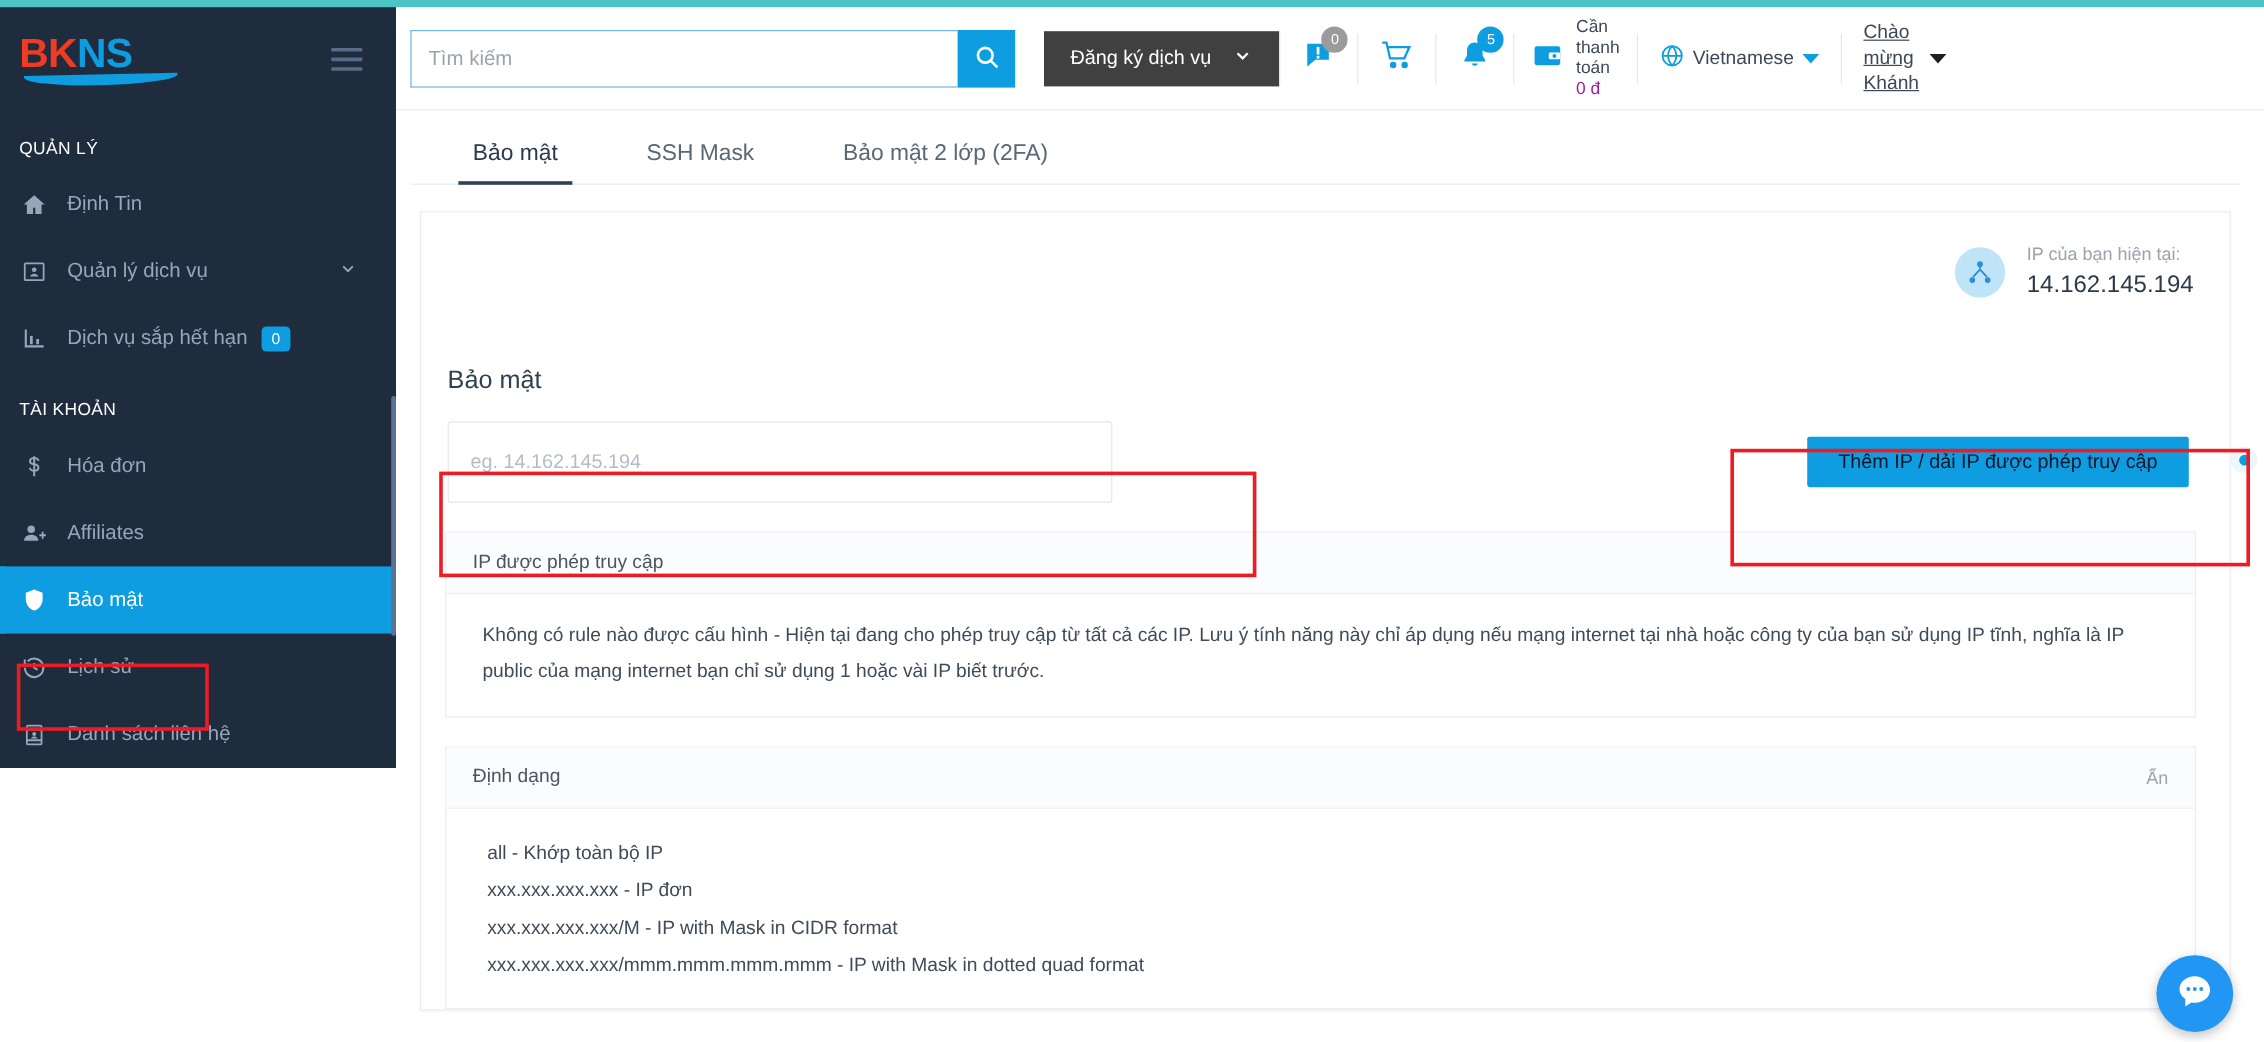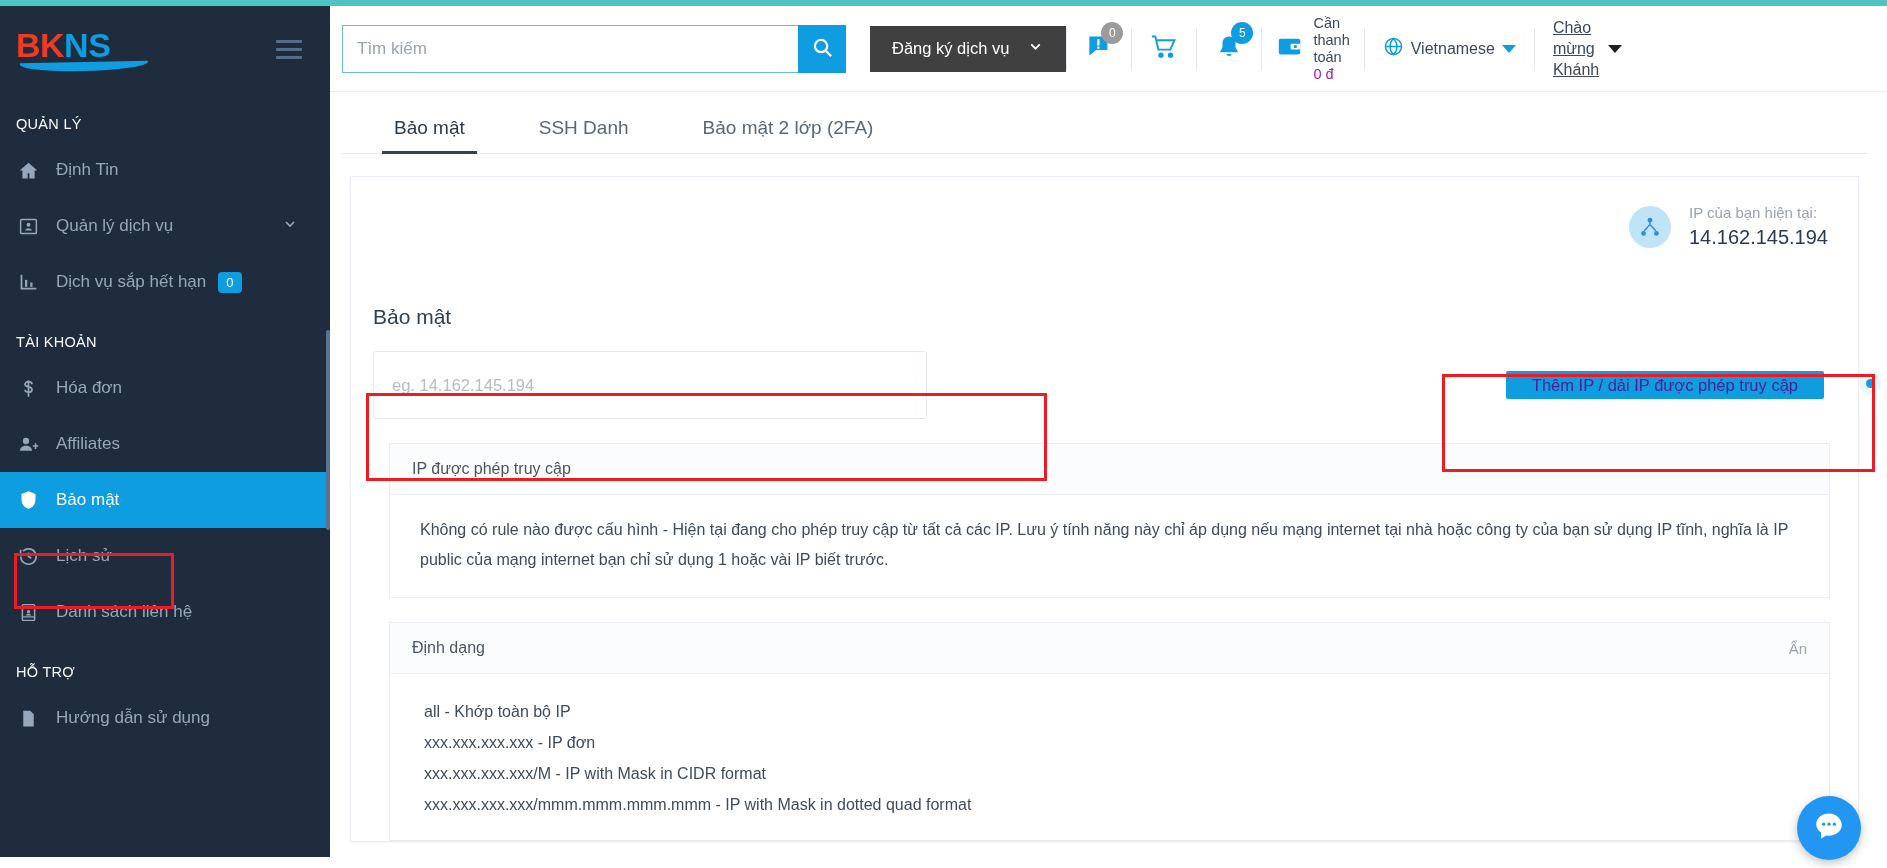--- a/index.html
+++ b/index.html
@@ -12,21 +12,21 @@
   .app { position: relative; width: 1887px; height: 868px; display: flex; }
 
   
   .top-accent {
     position: absolute; top: 0; left: 0; width: 1887px; height: 6px;
     background: #4ec3c3; z-index: 40;
   }
 
   
   .sidebar {
-    width: 330px; height: 857px; background: #1e2c3e;
+    width: 330px; height: 640px; background: #1e2c3e;
     flex: 0 0 330px; position: relative; overflow: hidden;
     padding-top: 6px;
   }
   .brand-row {
     height: 86px; display: flex; align-items: center;
     justify-content: space-between; padding: 0 28px 0 16px;
   }
   .logo { position: relative; width: 140px; height: 46px; }
   .logo-text {
     font-size: 34px; font-weight: bold; letter-spacing: -0.5px;
@@ -174,26 +174,26 @@
   .form-row { display: flex; align-items: stretch; padding: 0 0 0 12px; }
   .ip-input-cell { flex: 0 0 564px; padding-left: 10px; }
   .ip-input {
     width: 100%; height: 68px; border: 1px solid #e3e8ee; border-radius: 3px;
     outline: none; padding: 0 18px; font-size: 16.5px; color: #333;
     font-family: "Liberation Sans", sans-serif; background: #fff;
   }
   .ip-input::placeholder { color: #b4bcc5; }
   .btn-cell { margin-left: auto; padding-right: 34px; display: flex; align-items: center; }
   .add-btn {
-    background: #0d9de0; color: #4c1d95; border: none; height: 28px;
+    background: #0d9de0; color: #0f172a; border: none; height: 42px;
     padding: 0 26px; font-size: 16.5px; cursor: pointer; border-radius: 2px;
     font-family: "Liberation Sans", sans-serif; white-space: nowrap;
   }
 
-  .info-card { margin: 24px 28px 0 38px; border: 1px solid #e9edf2; background:#fff; }
+  .info-card { margin: 24px 28px 0 20px; border: 1px solid #e9edf2; background:#fff; }
   .card-head {
     padding: 16px 22px; border-bottom: 1px solid #eceff3; background: #fbfcfd;
     font-size: 16px; color: #4a5561; display: flex; align-items: center;
     justify-content: space-between;
   }
   .card-hide { color: #9aa3ae; font-size: 15px; cursor: pointer; }
   .card-body { padding: 20px 30px 22px 30px; font-size: 16px; color: #3f4b59; line-height: 30px; }
   .fmt-list { padding: 22px 30px 20px 34px; font-size: 16px; color: #3f4b59; line-height: 31px; }
 
   
@@ -444,21 +444,21 @@
           <span>Chào</span><br>
           <span>mừng</span><br>
           <span>Khánh</span>
         </span>
         <span class="caret"></span>
       </div>
     </div>
 
     <div class="tabs">
       <div class="tab active">Bảo mật</div>
-      <div class="tab">SSH Danh</div>
+      <div class="tab">SSH Mask</div>
       <div class="tab">Bảo mật 2 lớp (2FA)</div>
     </div>
 
     <div class="content">
       <div class="panel">
 
         <div class="ip-row">
           <div class="ip-circle">
             <svg width="22" height="22" viewBox="0 0 24 24" fill="#2a8fd4">
                 <circle cx="12" cy="4.5" r="2.6"></circle>

